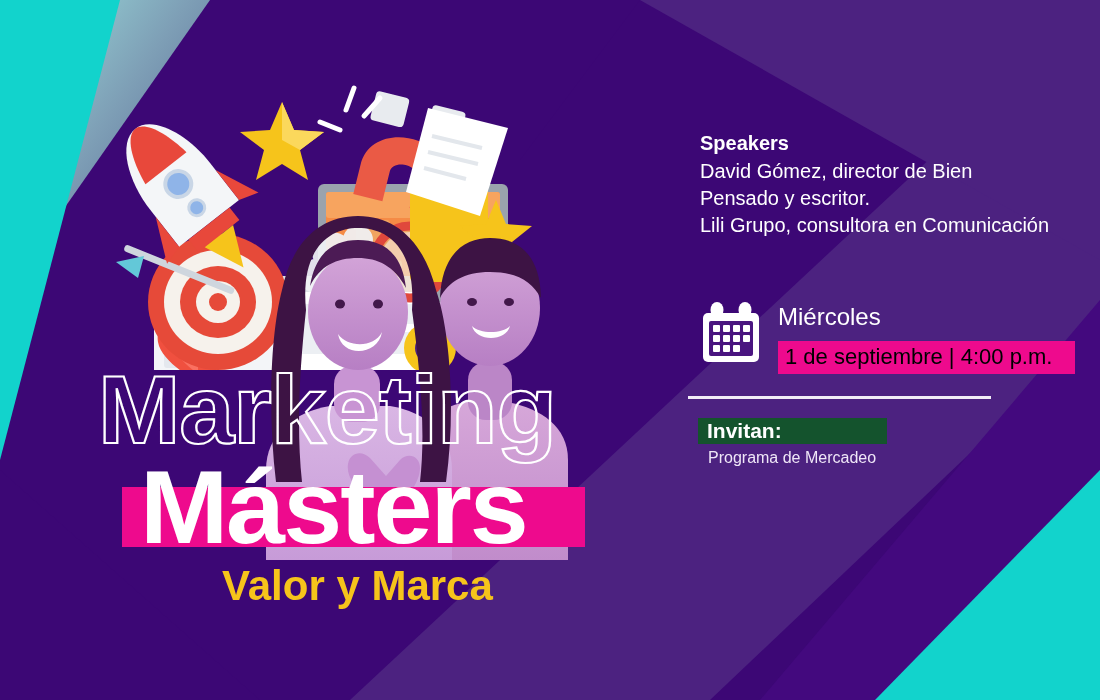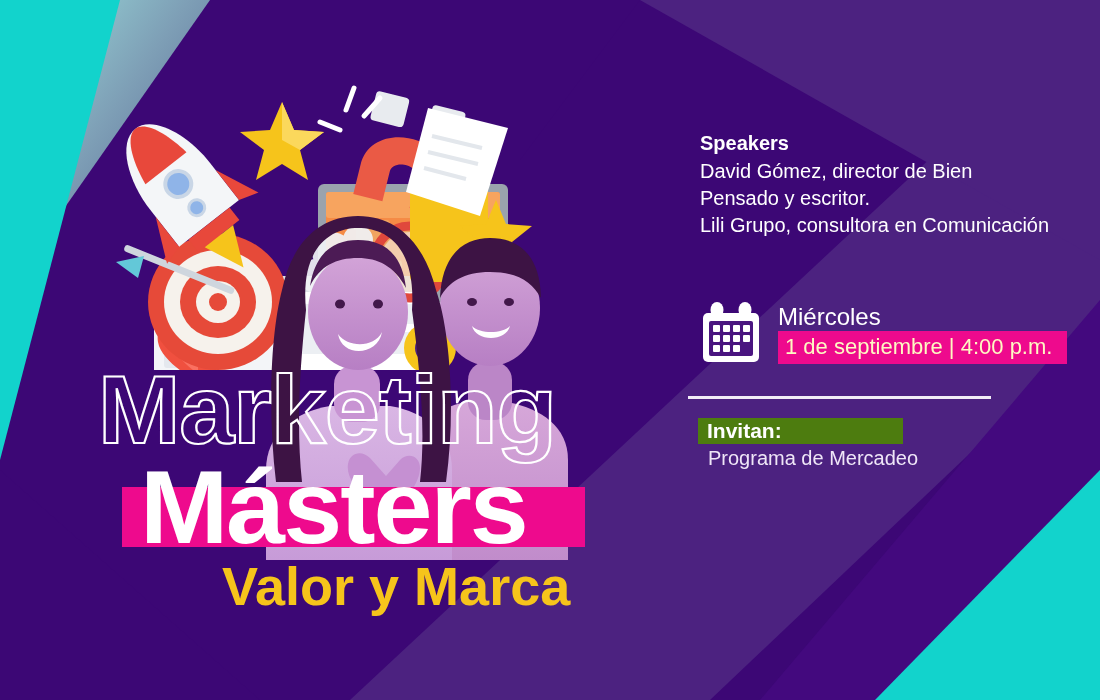--- a/index.html
+++ b/index.html
@@ -60,21 +60,21 @@
     transform:scaleX(1.02);
     transform-origin:left top;
     color:#ffffff;
     white-space:nowrap;
     z-index:2;
   }
 
   .t-valor{
     position:absolute;left:222px;top:563px;
     font-weight:700;
-    font-size:54px;
+    font-size:42px;
     line-height:46px;
     letter-spacing:0px;
     color:#f6c41b;
     white-space:nowrap;
     z-index:3;
   }
 
   
   .right{
     position:absolute;left:700px;top:118px;
@@ -98,44 +98,44 @@
   }
   .cal-icon{width:62px;height:62px;flex:0 0 auto;margin-top:4px;}
   .cal-icon svg{display:block;width:100%;height:100%;}
   .date-texts{padding-top:6px;}
   .date-day{
     color:#ffffff;font-size:24px;font-weight:400;line-height:26px;
     white-space:nowrap;
   }
   .date-full{
     display:inline-block;
-    background:#ee0a8d;color:#fef9c3;
+    background:#ee0a8d;color:#000000;
     font-size:22px;font-weight:400;line-height:30px;
-    padding:1px 15px 2px 7px;
-    margin-top:1px;
+    padding:1px 23px 2px 7px;
+    margin-top:11px;
     white-space:nowrap;
   }
 
   .divider{
     position:absolute;left:688px;top:396px;
     width:303px;height:3px;background:#f2eef7;
     z-index:5;
   }
 
   .invitan-block{position:absolute;left:698px;top:418px;z-index:5;}
   .invitan-bar{
-    position:relative;width:205px;height:26px;background:#4d7c0f;
+    position:relative;width:189px;height:26px;background:#14532d;
   }
   .invitan-label{
     position:absolute;left:9px;top:-1px;
     color:#ffffff;font-size:21px;font-weight:700;line-height:27px;
     white-space:nowrap;
   }
   .inv-line{
-    color:#efe6f7;font-size:20px;font-weight:300;line-height:28px;
+    color:#efe6f7;font-size:16px;font-weight:300;line-height:28px;
     margin-left:10px;white-space:nowrap;
   }
   .inv-line:first-of-type{margin-top:6px;}
 </style>
 </head>
 <body>
 
 <div id="poster">
 
   <div class="bg">

